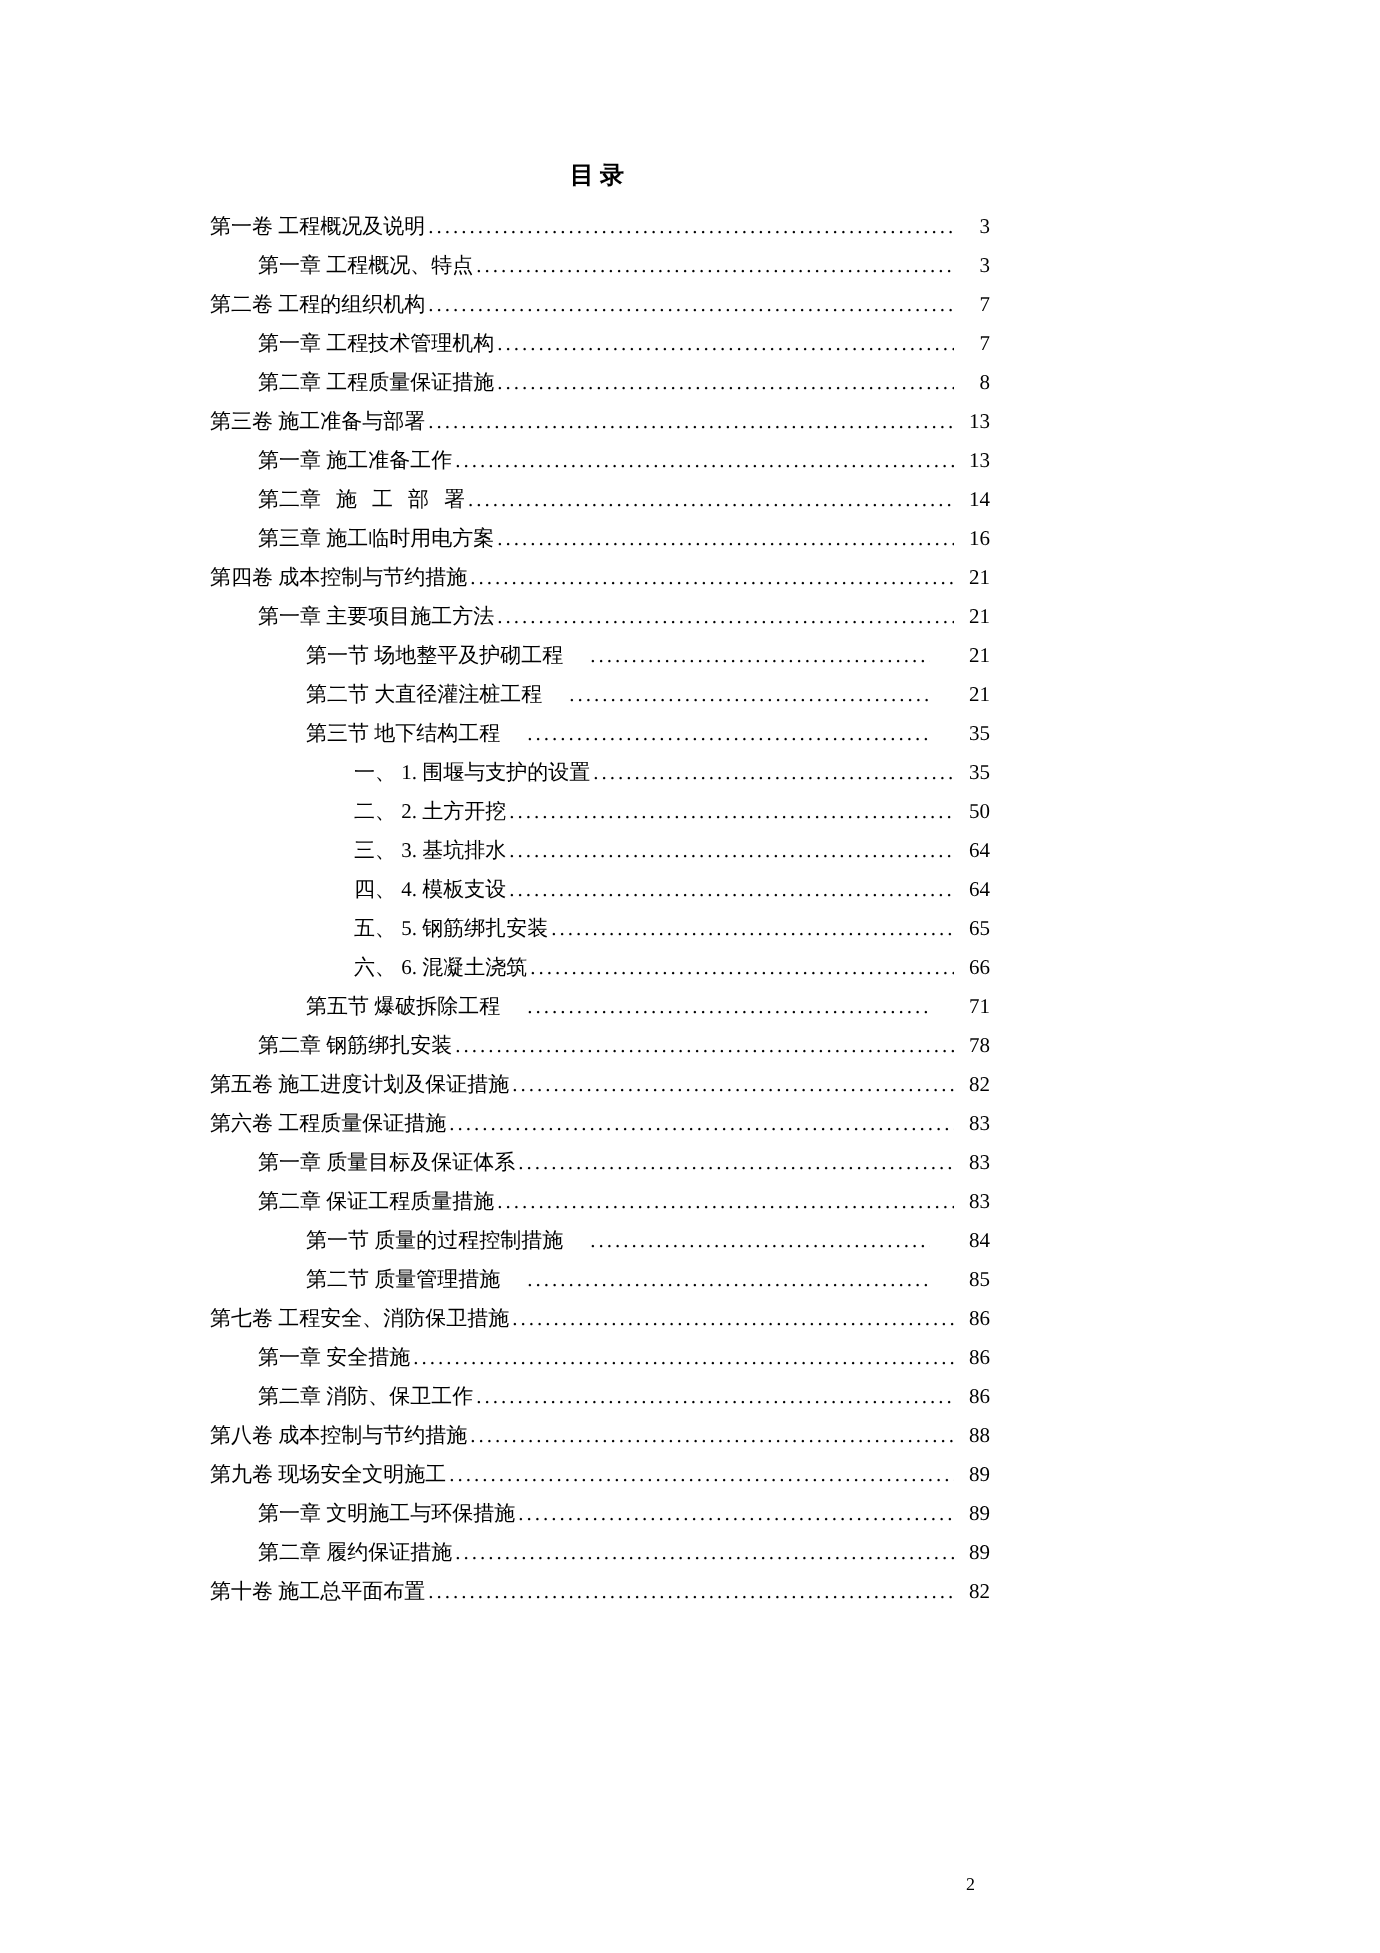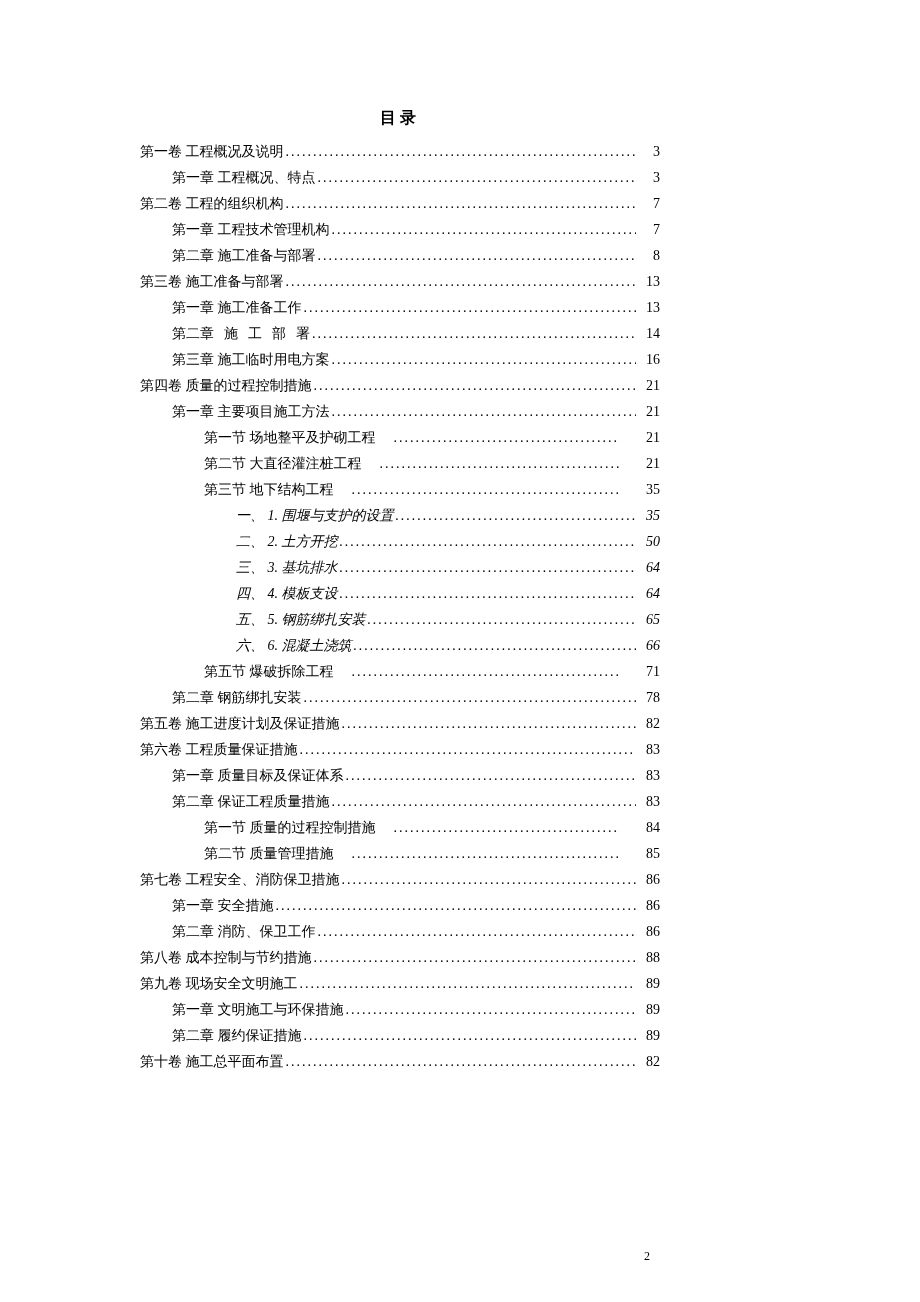--- a/index.html
+++ b/index.html
@@ -53,21 +53,21 @@
     content: "...................................................................................................................................................";
   }
   .toc-page {
     flex: 0 0 auto;
     text-align: right;
     min-width: 22px;
   }
   .indent-0 { padding-left: 0; }
   .indent-1 { padding-left: 32px; }
   .indent-2 { padding-left: 64px; gap: 16px; }
-  .indent-3 { padding-left: 96px; font-style: italic; }
+  .indent-3 { padding-left: 96px; }
   .page-number {
     position: absolute;
     right: 130px;
     bottom: 40px;
     font-size: 12px;
   }
 </style>
 </head>
 <body>
 
@@ -90,21 +90,21 @@
         <span class="toc-label">第二卷 工程的组织机构</span>
         <span class="toc-leader"></span>
         <span class="toc-page">7</span>
       </div>
       <div class="toc-line indent-1">
         <span class="toc-label">第一章 工程技术管理机构</span>
         <span class="toc-leader"></span>
         <span class="toc-page">7</span>
       </div>
       <div class="toc-line indent-1">
-        <span class="toc-label">第二章 施工准备与部署</span>
+        <span class="toc-label">第二章 工程质量保证措施</span>
         <span class="toc-leader"></span>
         <span class="toc-page">8</span>
       </div>
       <div class="toc-line indent-0">
         <span class="toc-label">第三卷 施工准备与部署</span>
         <span class="toc-leader"></span>
         <span class="toc-page">13</span>
       </div>
       <div class="toc-line indent-1">
         <span class="toc-label">第一章 施工准备工作</span>
@@ -115,21 +115,21 @@
         <span class="toc-label toc-spaced"><span class="seg">第二章</span><span class="seg">施</span><span class="seg">工</span><span class="seg">部</span><span class="seg">署</span></span>
         <span class="toc-leader"></span>
         <span class="toc-page">14</span>
       </div>
       <div class="toc-line indent-1">
         <span class="toc-label">第三章 施工临时用电方案</span>
         <span class="toc-leader"></span>
         <span class="toc-page">16</span>
       </div>
       <div class="toc-line indent-0">
-        <span class="toc-label">第四卷 质量的过程控制措施</span>
+        <span class="toc-label">第四卷 成本控制与节约措施</span>
         <span class="toc-leader"></span>
         <span class="toc-page">21</span>
       </div>
       <div class="toc-line indent-1">
         <span class="toc-label">第一章 主要项目施工方法</span>
         <span class="toc-leader"></span>
         <span class="toc-page">21</span>
       </div>
       <div class="toc-line indent-2">
         <span class="toc-label">第一节 场地整平及护砌工程</span>

